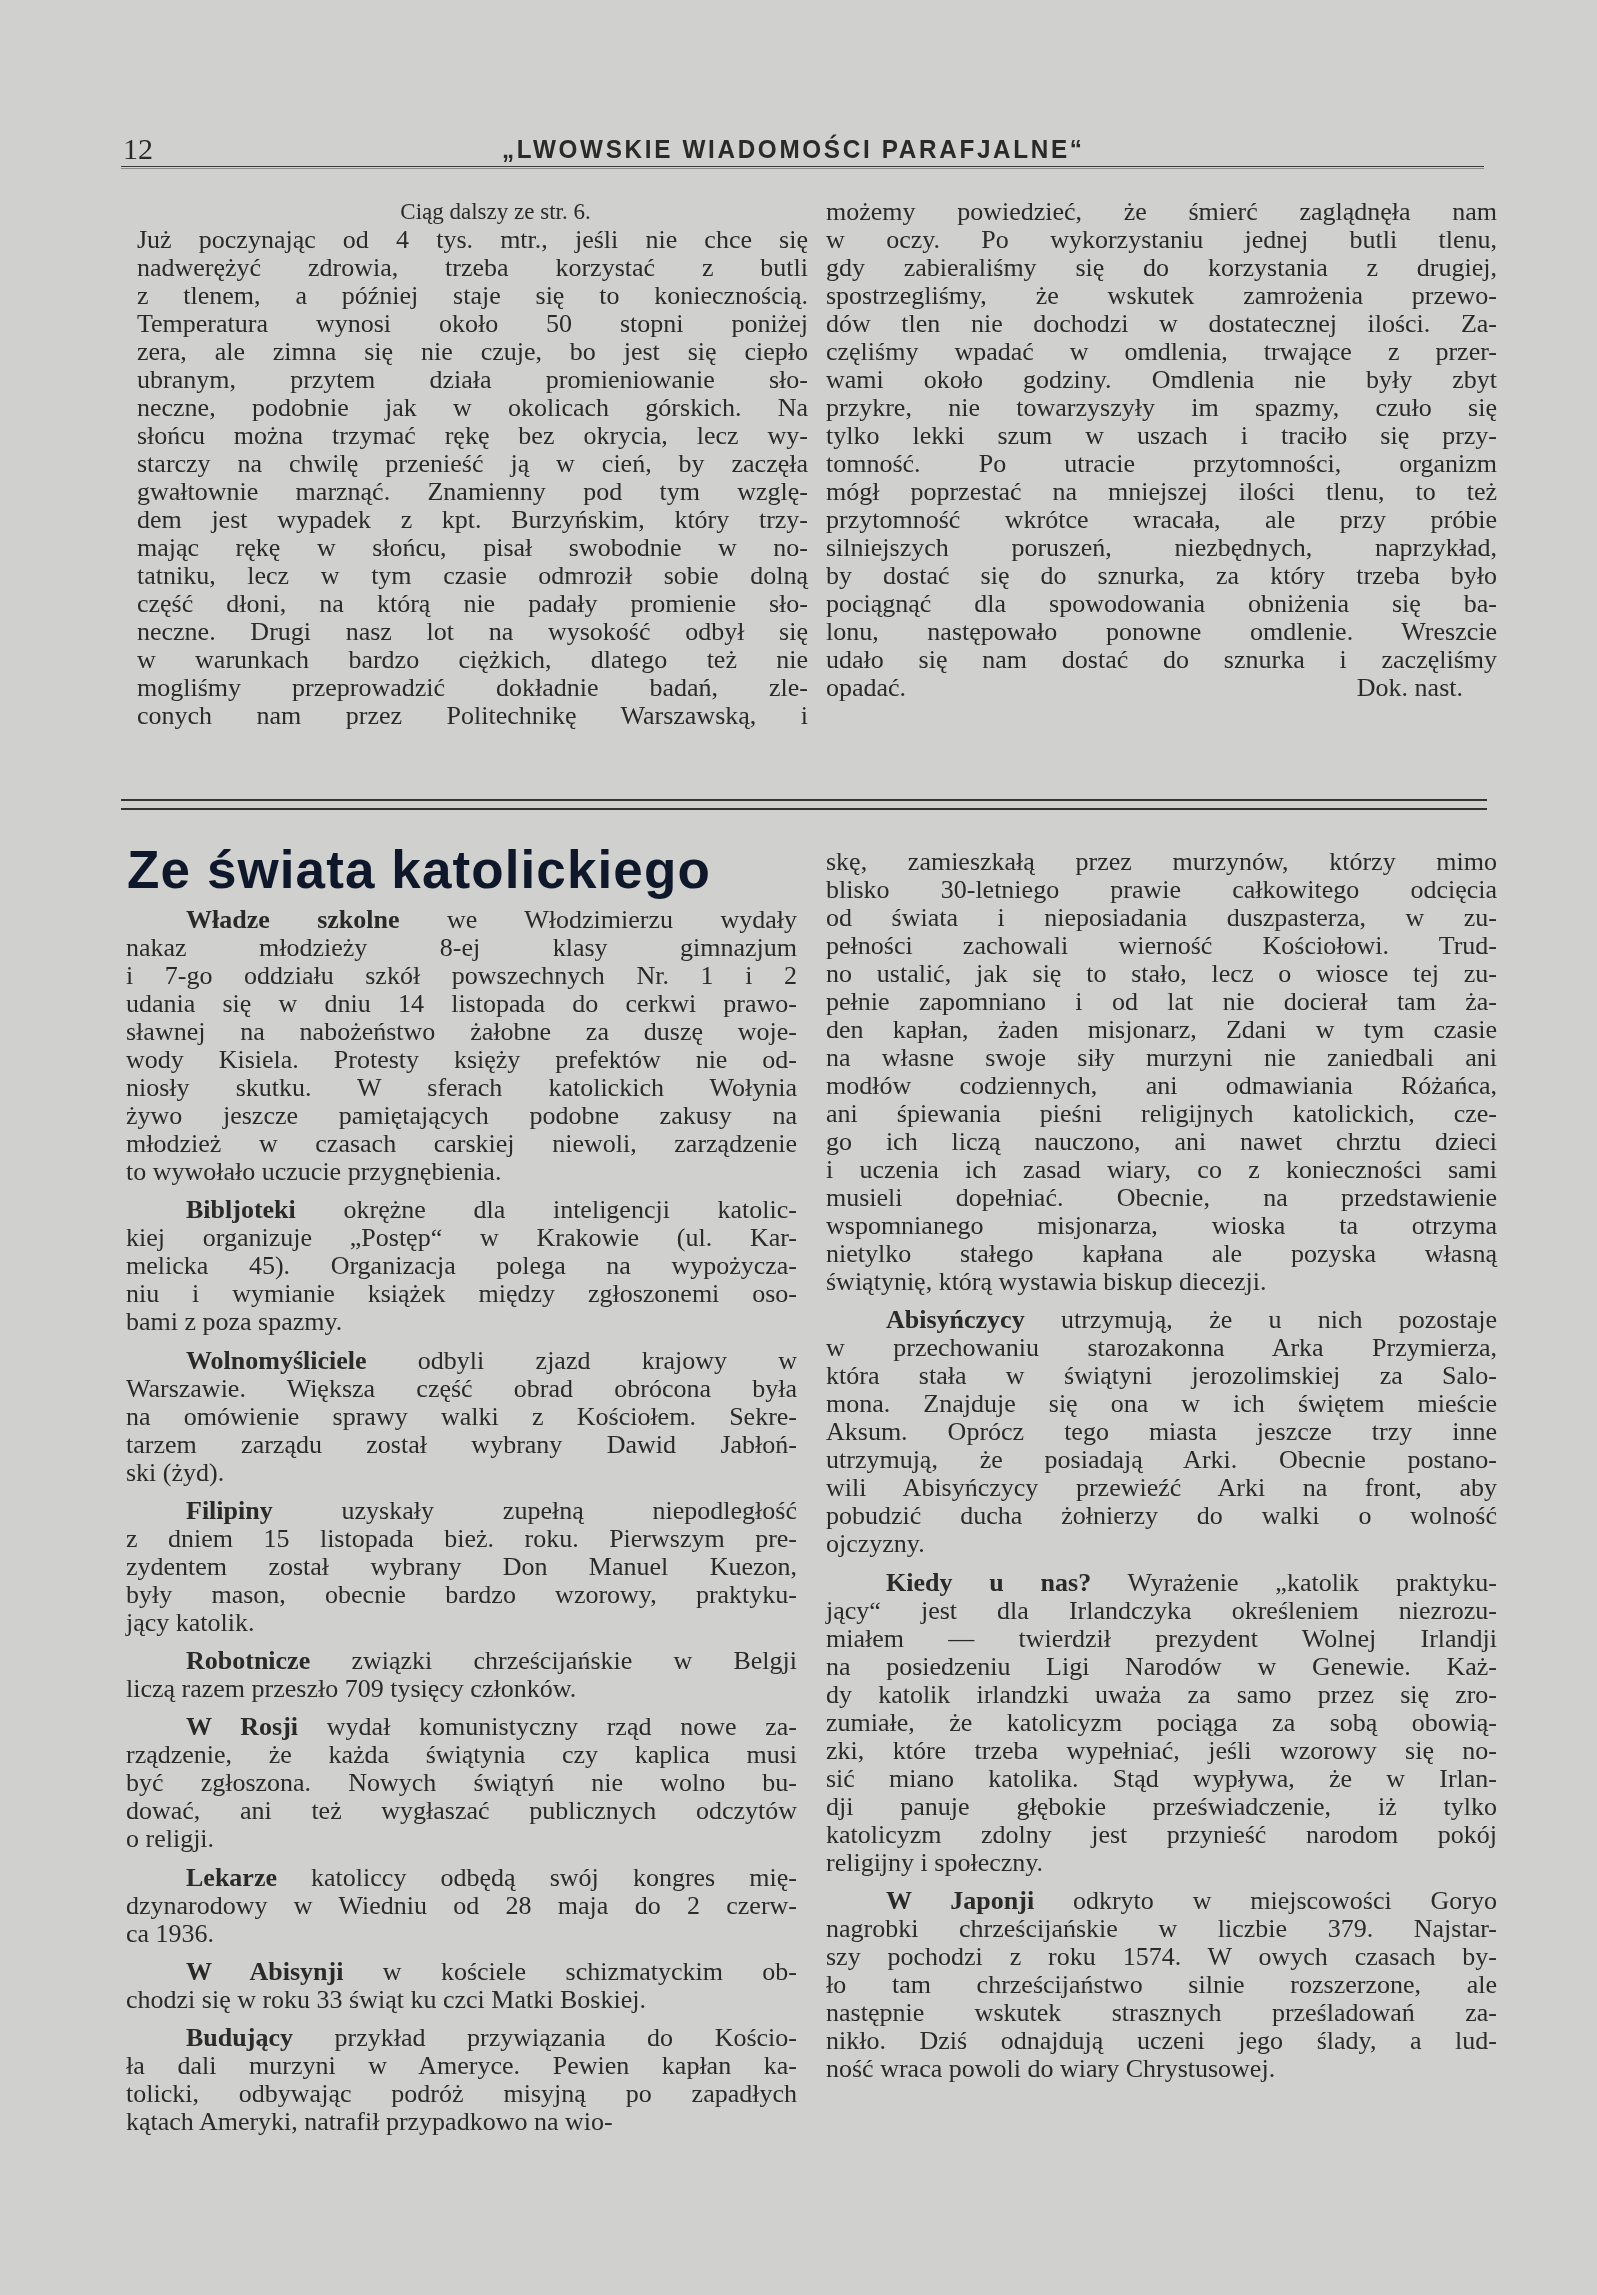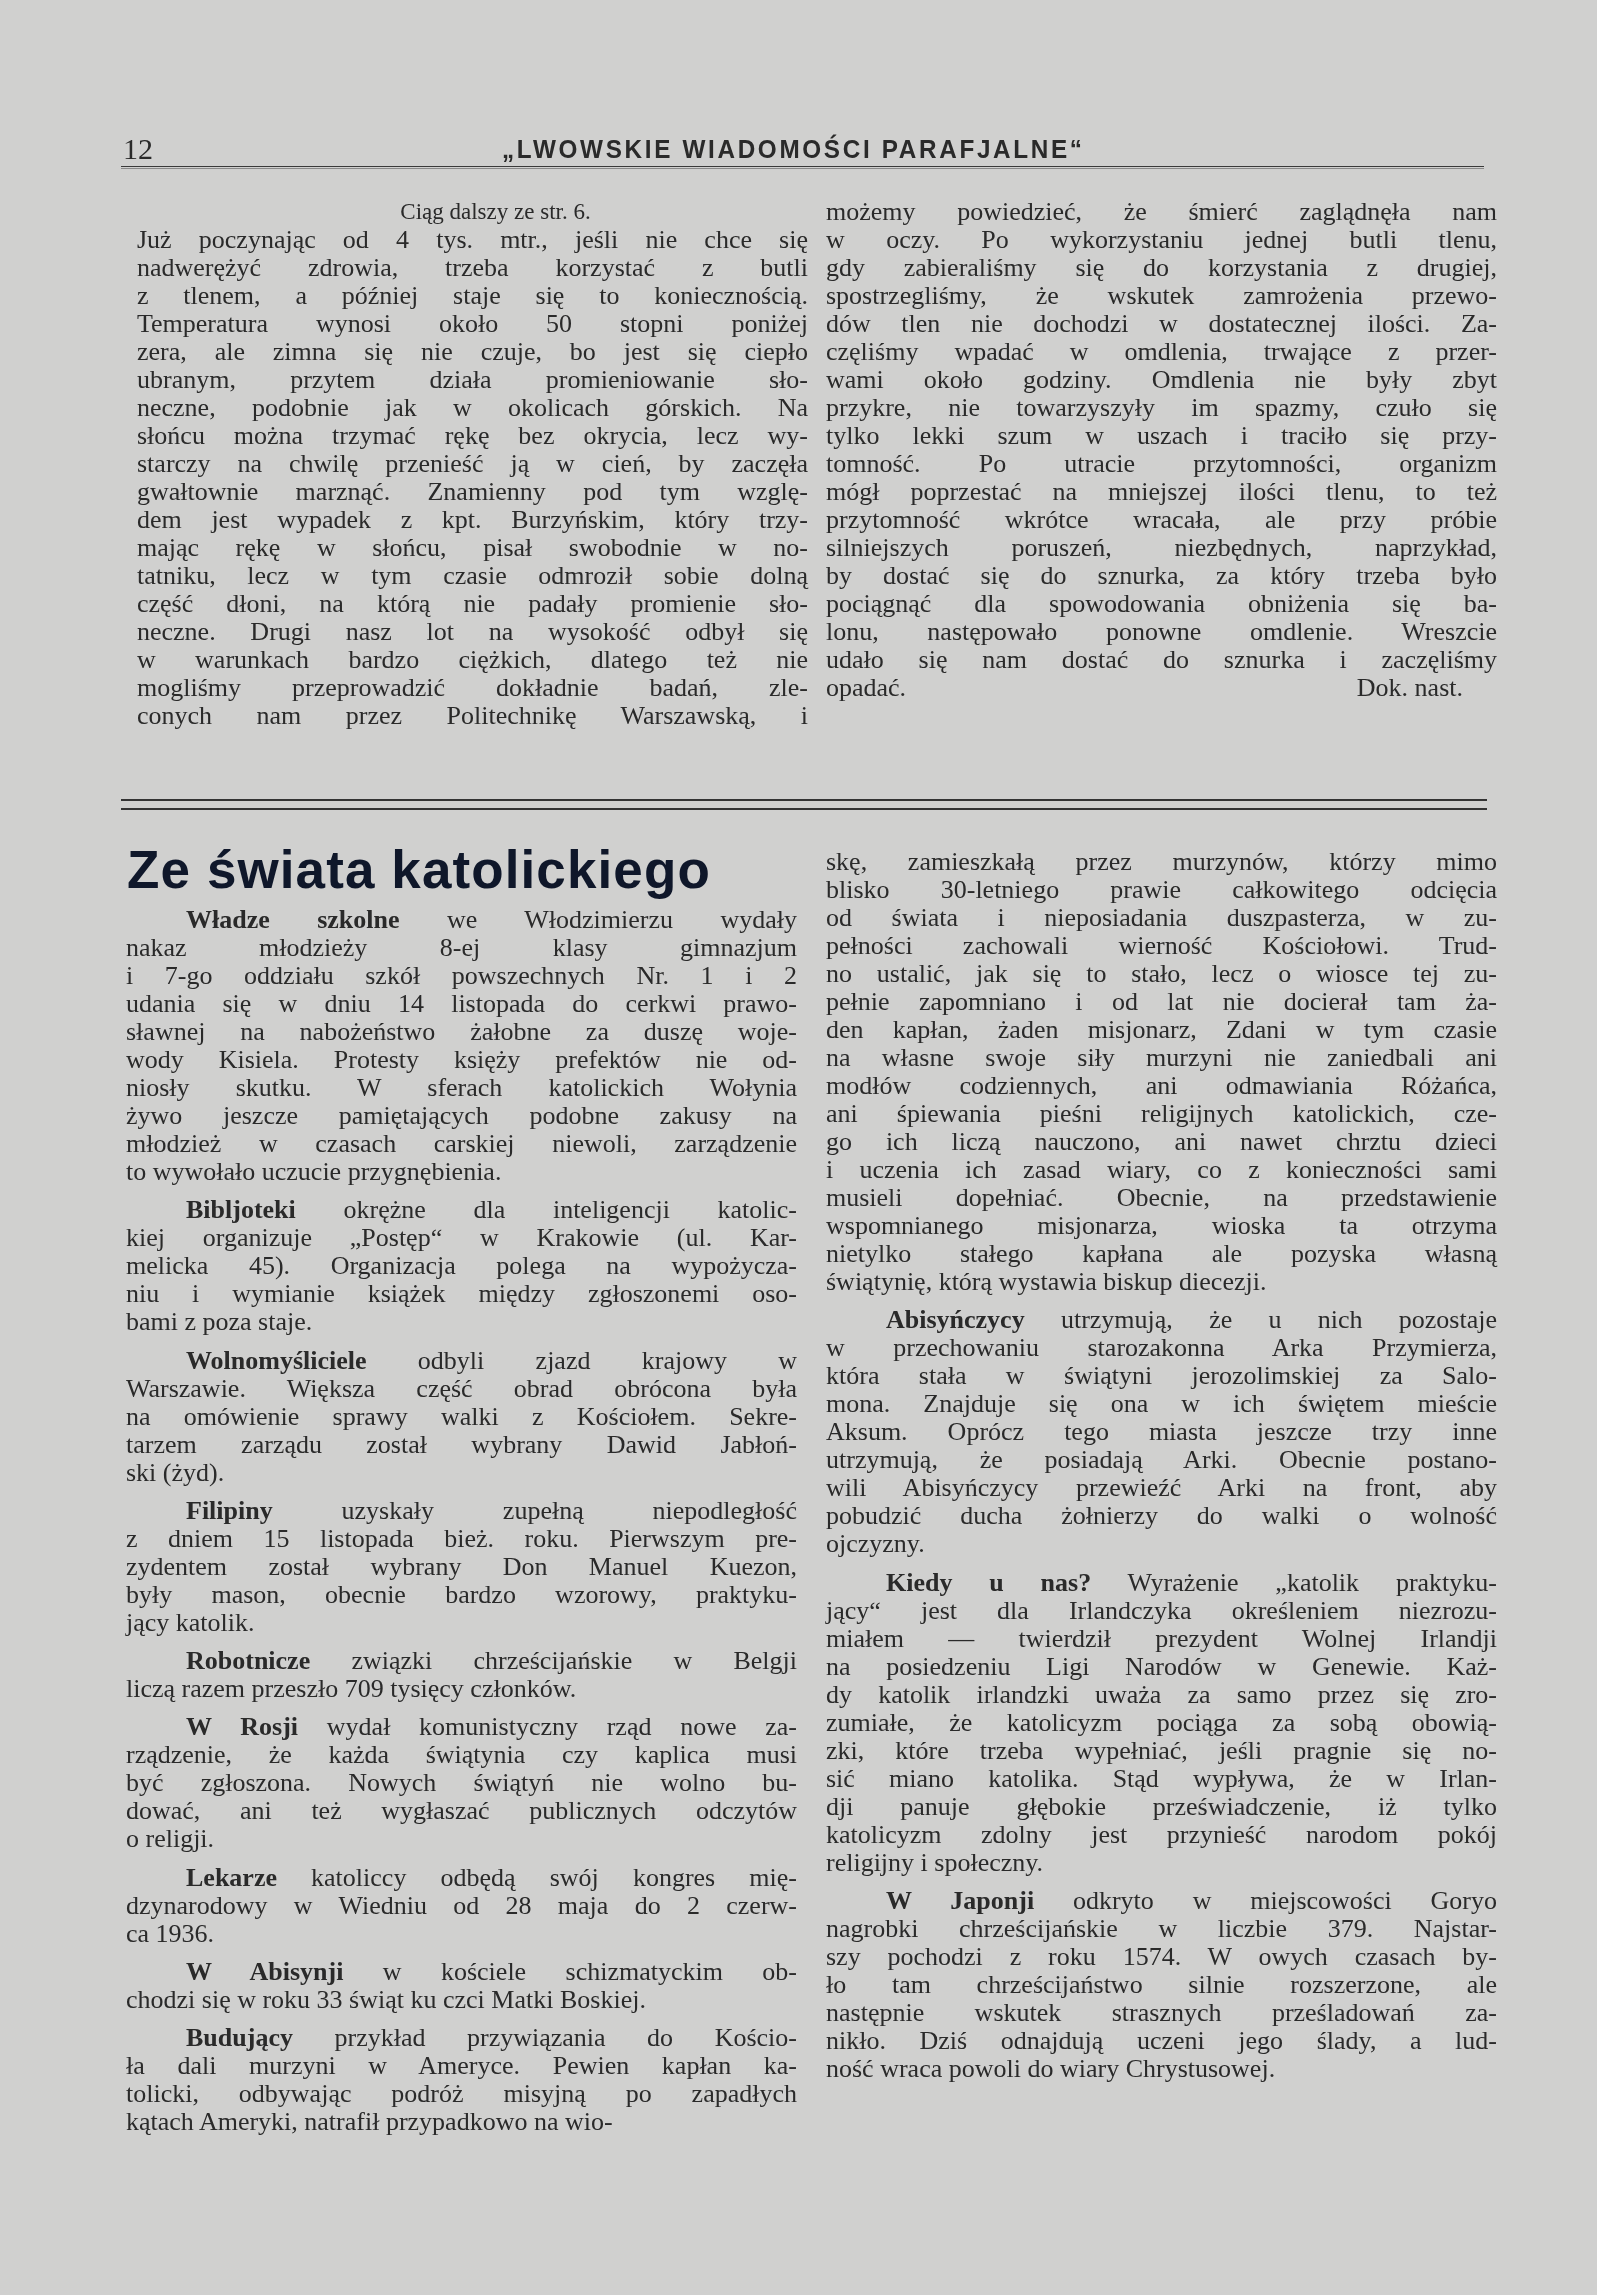--- a/index.html
+++ b/index.html
@@ -130,21 +130,21 @@
         <span class="line">niosły skutku. W sferach katolickich Wołynia</span>
         <span class="line">żywo jeszcze pamiętających podobne zakusy na</span>
         <span class="line">młodzież w czasach carskiej niewoli, zarządzenie</span>
         <span class="line last">to wywołało uczucie przygnębienia.</span>
       </div>
       <div class="item">
         <span class="line indent"><span class="lead">Bibljoteki</span><span> okrężne dla inteligencji katolic-</span></span>
         <span class="line">kiej organizuje „Postęp“ w Krakowie (ul. Kar-</span>
         <span class="line">melicka 45). Organizacja polega na wypożycza-</span>
         <span class="line">niu i wymianie książek między zgłoszonemi oso-</span>
-        <span class="line last">bami z poza staje.</span>
+        <span class="line last">bami z poza spazmy.</span>
       </div>
       <div class="item">
         <span class="line indent"><span class="lead">Wolnomyśliciele</span><span> odbyli zjazd krajowy w</span></span>
         <span class="line">Warszawie. Większa część obrad obrócona była</span>
         <span class="line">na omówienie sprawy walki z Kościołem. Sekre-</span>
         <span class="line">tarzem zarządu został wybrany Dawid Jabłoń-</span>
         <span class="line last">ski (żyd).</span>
       </div>
       <div class="item">
         <span class="line indent"><span class="lead">Filipiny</span><span> uzyskały zupełną niepodległość</span></span>
@@ -210,21 +210,21 @@
         <span class="line">pobudzić ducha żołnierzy do walki o wolność</span>
         <span class="line last">ojczyzny.</span>
       </div>
       <div class="item">
         <span class="line indent"><span class="lead">Kiedy u nas?</span><span> Wyrażenie „katolik praktyku-</span></span>
         <span class="line">jący“ jest dla Irlandczyka określeniem niezrozu-</span>
         <span class="line">miałem — twierdził prezydent Wolnej Irlandji</span>
         <span class="line">na posiedzeniu Ligi Narodów w Genewie. Każ-</span>
         <span class="line">dy katolik irlandzki uważa za samo przez się zro-</span>
         <span class="line">zumiałe, że katolicyzm pociąga za sobą obowią-</span>
-        <span class="line">zki, które trzeba wypełniać, jeśli pragnie się no-</span>
+        <span class="line">zki, które trzeba wypełniać, jeśli wzorowy się no-</span>
         <span class="line">sić miano katolika. Stąd wypływa, że w Irlan-</span>
         <span class="line">dji panuje głębokie przeświadczenie, iż tylko</span>
         <span class="line">katolicyzm zdolny jest przynieść narodom pokój</span>
         <span class="line last">religijny i społeczny.</span>
       </div>
       <div class="item">
         <span class="line indent"><span class="lead">W Japonji</span><span> odkryto w miejscowości Goryo</span></span>
         <span class="line">nagrobki chrześcijańskie w liczbie 379. Najstar-</span>
         <span class="line">szy pochodzi z roku 1574. W owych czasach by-</span>
         <span class="line">ło tam chrześcijaństwo silnie rozszerzone, ale</span>

